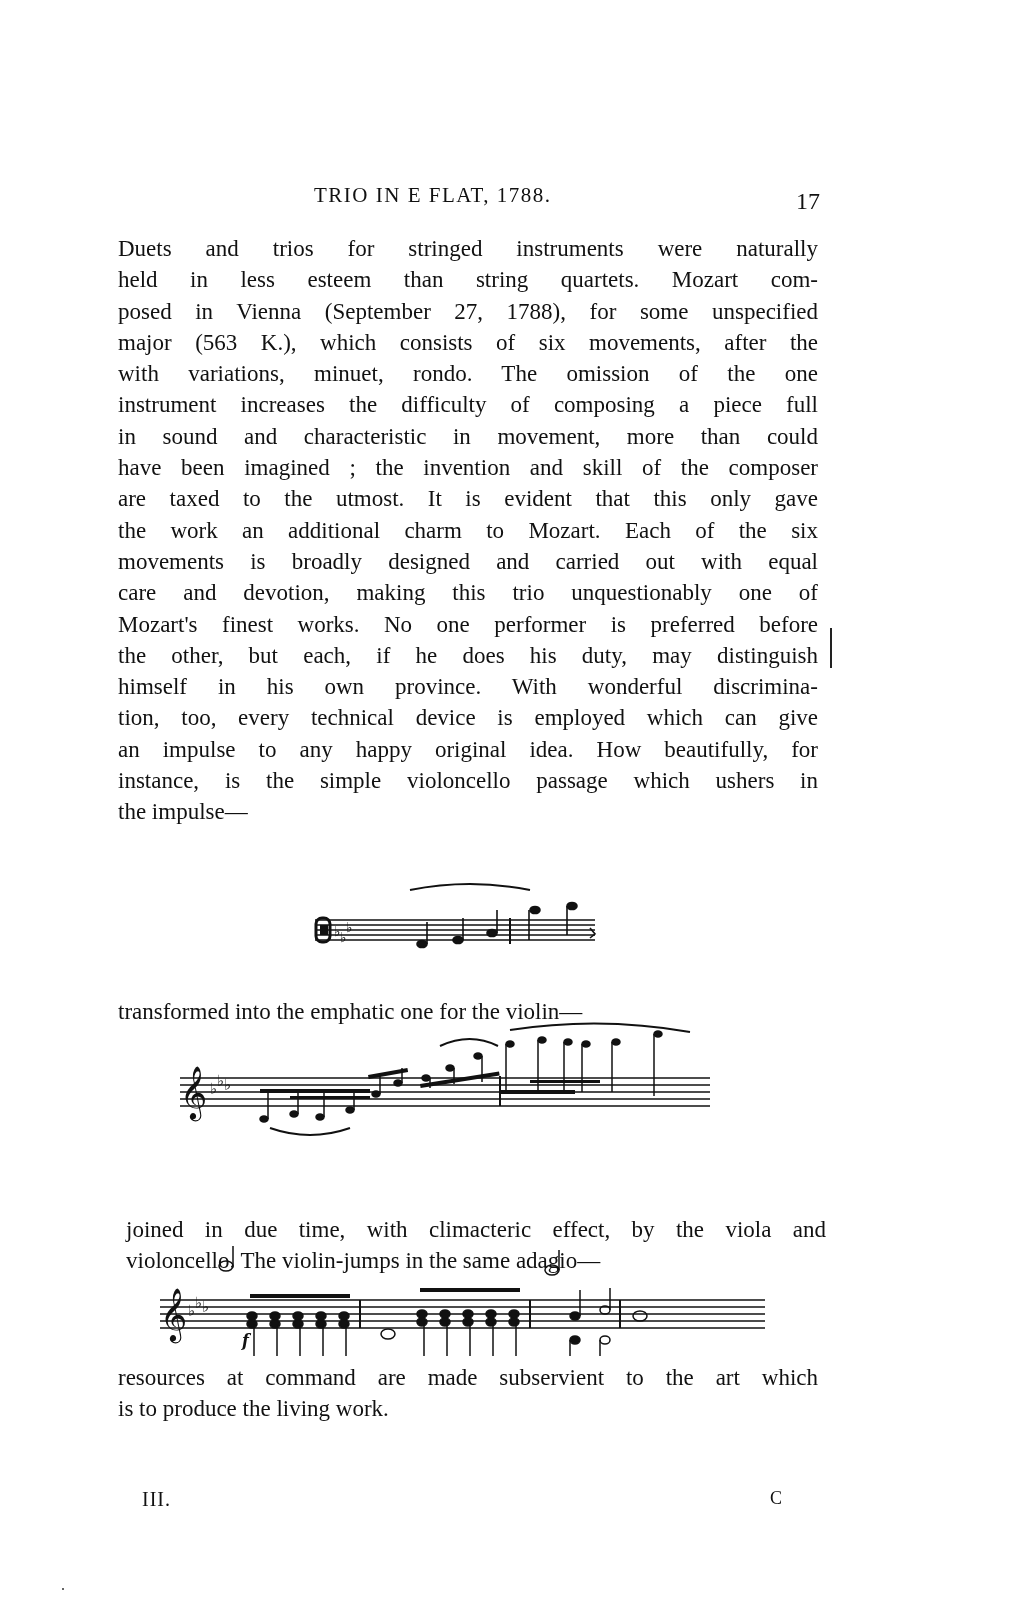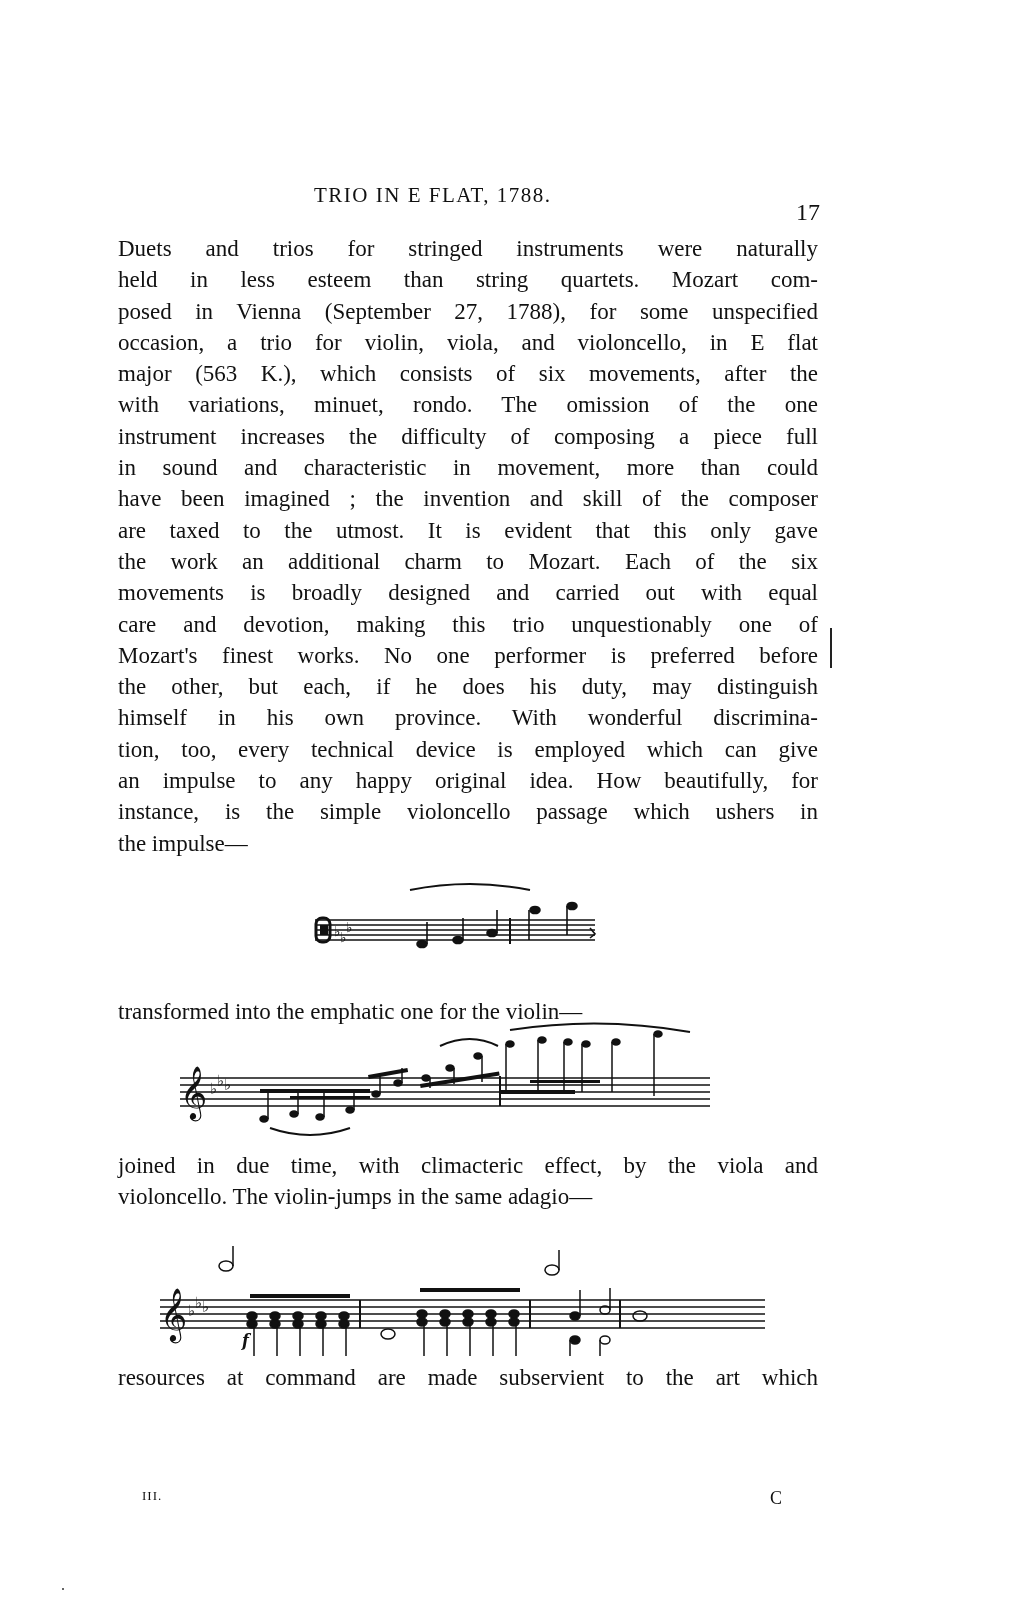--- a/index.html
+++ b/index.html
@@ -1,52 +1,51 @@
 <!DOCTYPE html>
 <html><head>
 <meta charset="utf-8">
 <style>
   html, body { margin:0; padding:0; background:#ffffff; }
   body { width:1034px; height:1600px; position:relative; overflow:hidden;
          font-family:"Liberation Serif","DejaVu Serif",serif; color:#111; }
   .page { position:absolute; left:0; top:0; width:1034px; height:1503px; }
   .running-head { position:absolute; top:183px; left:118px; width:700px; height:30px; }
   .rh-title { position:absolute; left:196px; top:0; font-size:21px; letter-spacing:1.5px; font-variant:small-caps; }
-  .rh-page { position:absolute; right:-2px; top:16px; font-size:24px; }
+  .rh-page { position:absolute; right:-2px; top:5px; font-size:24px; }
   .para { position:absolute; left:118px; width:700px; font-size:23px; line-height:31.3px; }
   .line { display:block; white-space:nowrap; text-align:justify; text-align-last:justify; height:31.3px; }
   .line.last { text-align-last:left; }
   .p1 { top:233px; }
   .p2 { top:996px; }
-  .p3 { top:1150px; }
+  .p3 { top:1214px;margin-left:8px; }
   .p4 { top:1362px; }
   .music { position:absolute; }
   .m1 { left:310px; top:880px; width:290px; height:70px; }
   .m2 { left:180px; top:1018px; width:540px; height:125px; }
   .m3 { left:150px; top:1228px; width:620px; height:128px; }
-  .foot-sig { position:absolute; top:1488px; left:142px; font-size:13px; letter-spacing:1px; }
+  .foot-sig { position:absolute; top:1488px; left:142px; font-size:20px; letter-spacing:1px; }
   .foot-c { position:absolute; top:1488px; left:770px; font-size:18px; }
   .margin-mark { position:absolute; left:830px; top:628px; width:2px; height:40px; background:#222; }
   .speck { position:absolute; width:2px; height:2px; background:#333; border-radius:1px; }
 </style>
 </head>
 <body>
 
 <div class="page">
 
   <div class="running-head">
     <span class="rh-title">TRIO IN E FLAT, 1788.</span>
     <span class="rh-page">17</span>
   </div>
 
   <div class="para p1" id="p1">
       <span class="line" style="text-indent: 0px; padding-left: 0px; width: 700px;">Duets and trios for stringed instruments were naturally</span>
       <span class="line">held in less esteem than string quartets.  Mozart com-</span>
       <span class="line">posed in Vienna (September 27, 1788), for some unspecified</span>
-      <span class="line">occasion, a trio for violin, viola, and violoncello, in E flat</span>
       <span class="line">major (563 K.), which consists of six movements, after the</span>
       <span class="line">with variations, minuet, rondo.  The omission of the one</span>
       <span class="line">instrument increases the difficulty of composing a piece full</span>
       <span class="line">in sound and characteristic in movement, more than could</span>
       <span class="line">have been imagined ; the invention and skill of the composer</span>
       <span class="line">are taxed to the utmost.  It is evident that this only gave</span>
       <span class="line">the work an additional charm to Mozart.  Each of the six</span>
       <span class="line">movements is broadly designed and carried out with equal</span>
       <span class="line">care and devotion, making this trio unquestionably one of</span>
       <span class="line">Mozart's finest works.  No one performer is preferred before</span>
@@ -228,20 +227,21 @@
         <line x1="460" y1="82" x2="460" y2="60"></line>
       <ellipse cx="455" cy="112" rx="5" ry="4" fill="none"></ellipse>
         <line x1="450" y1="112" x2="450" y2="128"></line>
       <ellipse cx="490" cy="88" rx="7" ry="5" fill="none"></ellipse>
     </g>
     <text x="92" y="118" font-size="16" font-style="italic" font-weight="bold" font-family="DejaVu Serif, serif" fill="#111">f</text>
   </svg>
 
   <div class="para p4" id="p4">
       <span class="line">resources at command are made subservient to the art which</span>
+      <span class="line last">is to produce the living work.</span>
     </div>
 
   <span class="foot-sig">III.</span>
   <span class="foot-c">C</span>
 
   <div class="margin-mark"></div>
   <div class="speck" style="left:62px; top:1588px;"></div>
 </div>
 
 </body></html>

